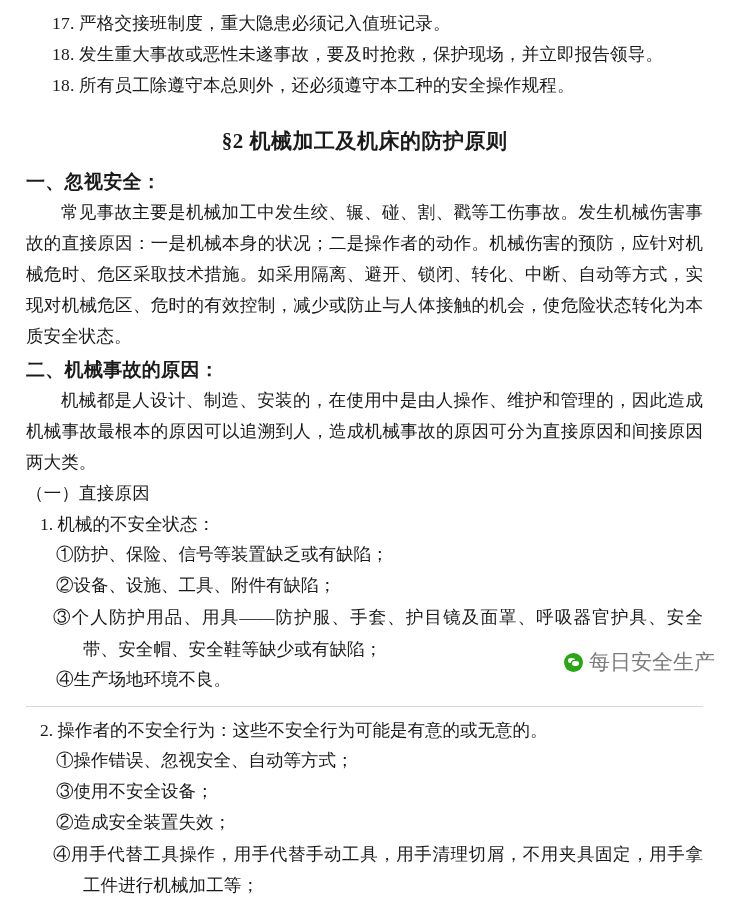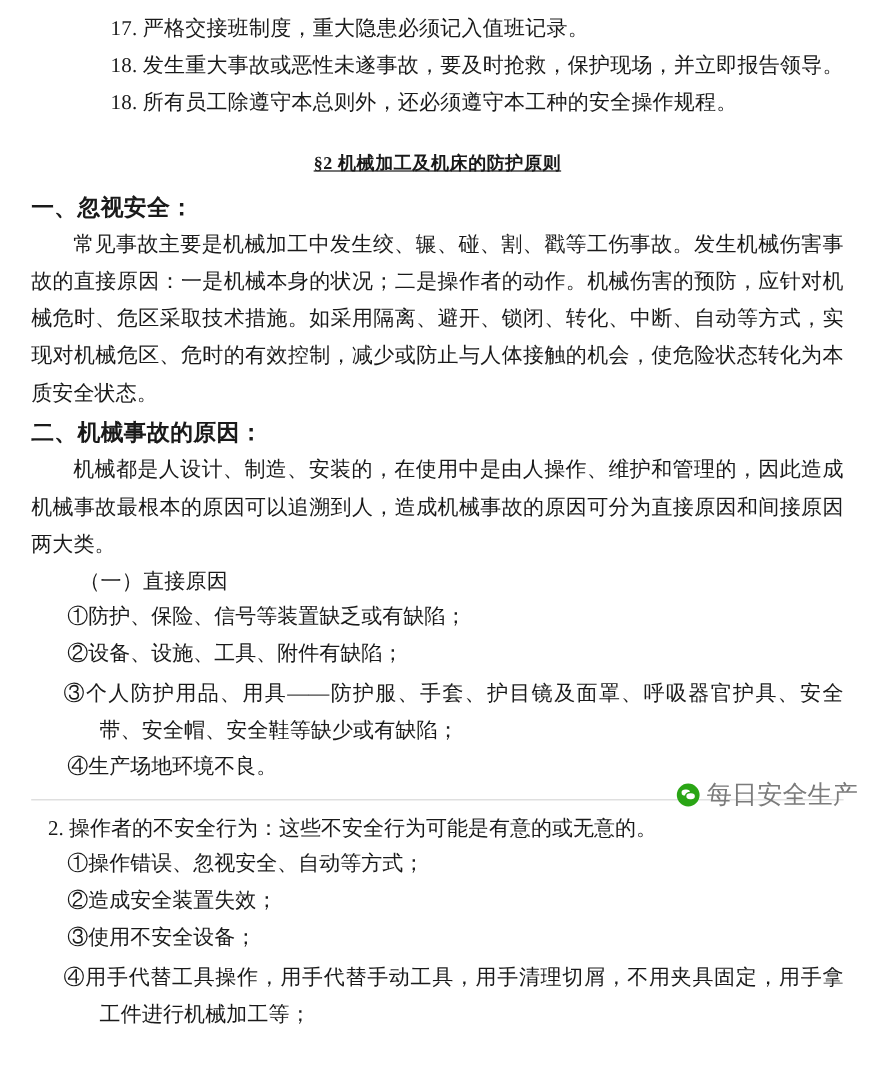--- a/index.html
+++ b/index.html
@@ -20,33 +20,31 @@
     width: 733px;
     height: 900px;
     box-sizing: border-box;
     padding: 8px 30px 0 26px;
   }
   .line {
     font-size: 17.5px;
     line-height: 1.78;
     letter-spacing: 0.2px;
     white-space: nowrap;
-    margin-left: 40px;
   }
   .numbered {
     padding-left: 26px;
   }
   .section-title {
     text-align: center;
     font-weight: bold;
-    font-size: 15px;
+    font-size: 21px;
     margin-top: 26px;
     margin-bottom: 14px;
     letter-spacing: 0.5px;
-    text-decoration: underline;
   }
   .heading {
     font-weight: bold;
     font-size: 19px;
     margin-top: 6px;
     margin-bottom: 2px;
     letter-spacing: 0.3px;
   }
   .para {
     font-size: 17.5px;
@@ -135,31 +133,32 @@
   <div class="section-title">§2 机械加工及机床的防护原则</div>
 
   <div class="heading">一、忽视安全：</div>
   <div class="para indent2">常见事故主要是机械加工中发生绞、辗、碰、割、戳等工伤事故。发生机械伤害事故的直接原因：一是机械本身的状况；二是操作者的动作。机械伤害的预防，应针对机械危时、危区采取技术措施。如采用隔离、避开、锁闭、转化、中断、自动等方式，实现对机械危区、危时的有效控制，减少或防止与人体接触的机会，使危险状态转化为本质安全状态。</div>
 
   <div class="heading">二、机械事故的原因：</div>
   <div class="para indent2">机械都是人设计、制造、安装的，在使用中是由人操作、维护和管理的，因此造成机械事故最根本的原因可以追溯到人，造成机械事故的原因可分为直接原因和间接原因两大类。</div>
 
   <div class="line">（一）直接原因</div>
 
+  <div class="sub">1. 机械的不安全状态：</div>
   <div class="sub2">①防护、保险、信号等装置缺乏或有缺陷；</div>
   <div class="sub2">②设备、设施、工具、附件有缺陷；</div>
   <div class="sub2-wrap para">③个人防护用品、用具——防护服、手套、护目镜及面罩、呼吸器官护具、安全带、安全帽、安全鞋等缺少或有缺陷；</div>
   <div class="sub2">④生产场地环境不良。</div>
 
   <hr class="divider">
 
   <div class="sub">2. 操作者的不安全行为：这些不安全行为可能是有意的或无意的。</div>
   <div class="sub2">①操作错误、忽视安全、自动等方式；</div>
+  <div class="sub2">③使用不安全设备；</div>
   <div class="sub2">②造成安全装置失效；</div>
-  <div class="sub2">③使用不安全设备；</div>
   <div class="sub2-wrap para">④用手代替工具操作，用手代替手动工具，用手清理切屑，不用夹具固定，用手拿工件进行机械加工等；</div>
 
   <div class="watermark">
     <span class="wm-logo"></span>
     <span>每日安全生产</span>
   </div>
 
 </div>
 
 </body></html>

